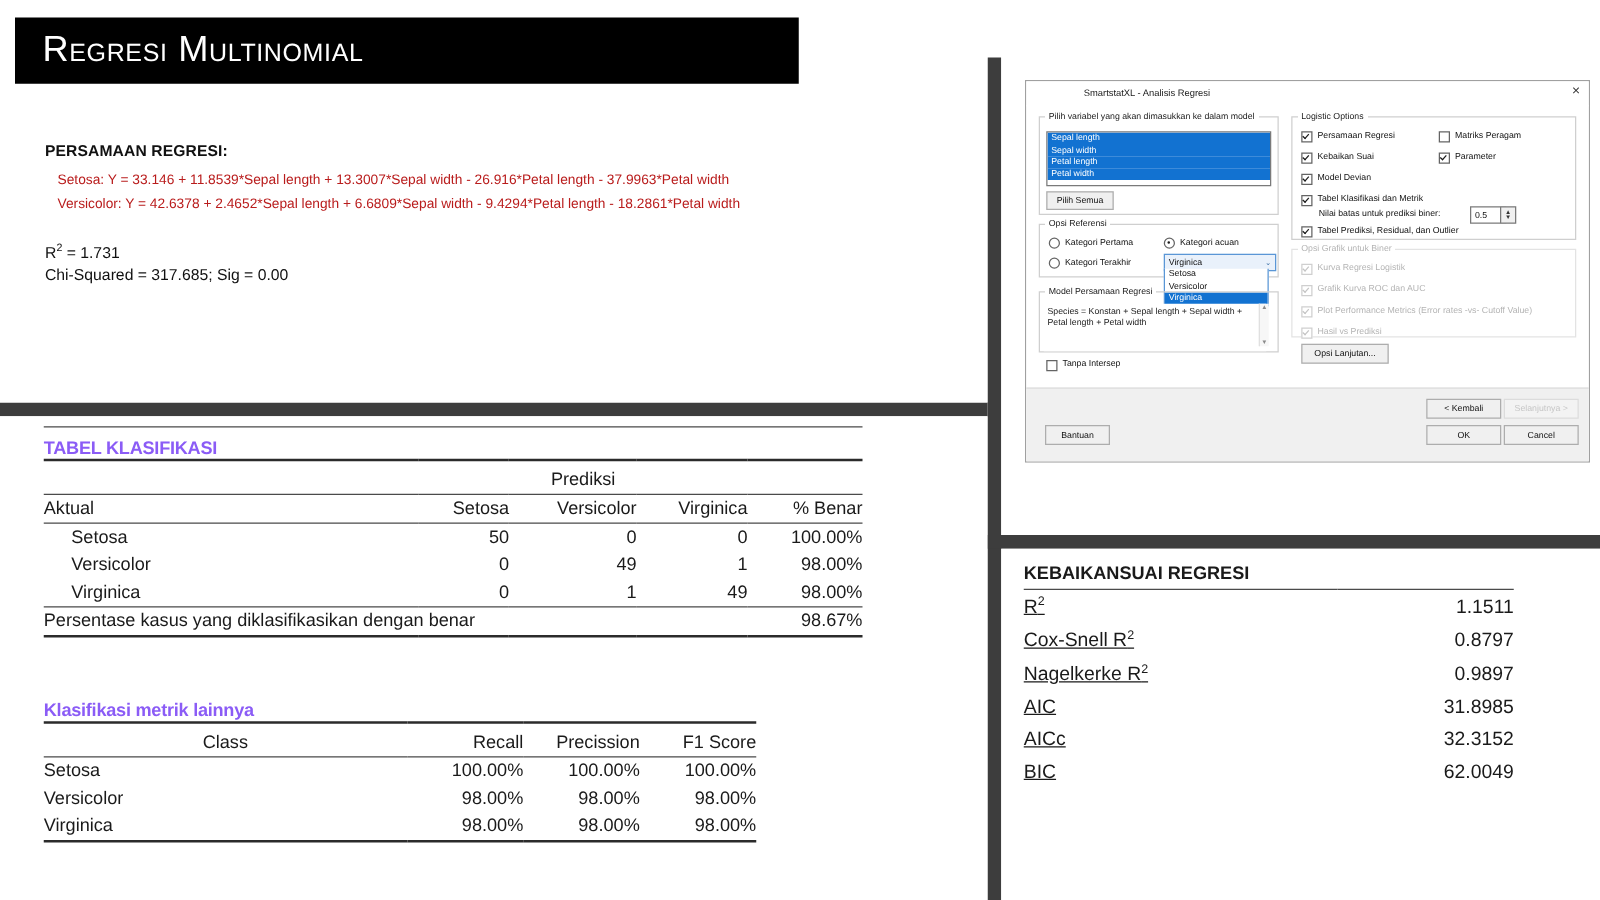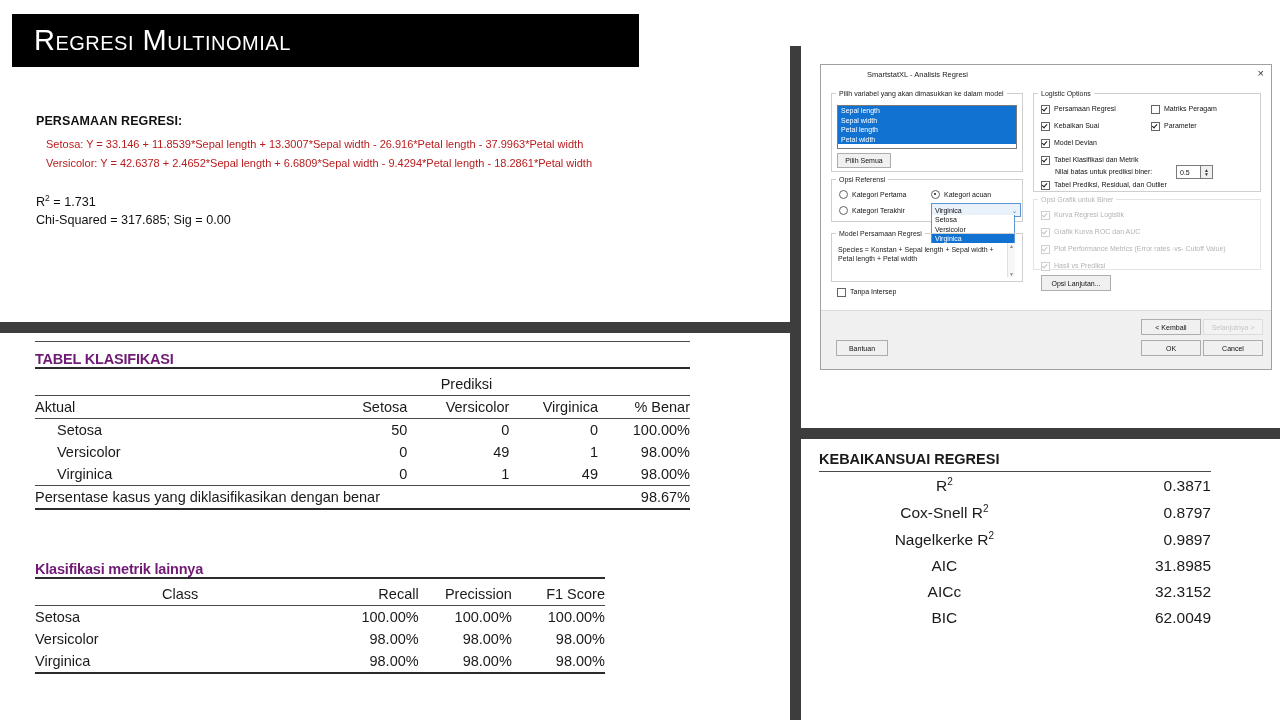--- a/index.html
+++ b/index.html
@@ -22,21 +22,21 @@
   }
   .eqwrap{position:absolute;left:36px;top:114px;width:720px;}
   .eq-head{font-size:12.5px;font-weight:bold;color:#111;margin-bottom:10px;letter-spacing:.1px;}
   .eq-line{font-size:11px;color:#b91c1c;margin:0 0 7px 10px;white-space:nowrap;}
   .eq-gap{height:17px;}
   .eq-stat{font-size:12.6px;color:#111;margin:0 0 4px 0;}
   .eq-stat sup{font-size:8.5px;}
 
   
   .bl{position:absolute;left:0;top:333px;width:790px;height:387px;background:#fff;}
-  .tbl-title{font-size:14.5px;font-weight:bold;color:#701a75;letter-spacing:-.2px;}
+  .tbl-title{font-size:14.5px;font-weight:bold;color:#8b5cf6;letter-spacing:-.2px;}
   table.rpt{border-collapse:collapse;font-size:14.5px;color:#1a1a1a;}
   table.rpt td,table.rpt th{padding:3px 0;font-weight:normal;}
   .rule-hv{border-top:2.2px solid #2b2b2b;}
   .rule-lt{border-top:1.1px solid #4a4a4a;}
   .rule-bot{border-bottom:2.2px solid #2b2b2b;}
   .num{text-align:right;}
   .ctr{text-align:center;}
   .indent{padding-left:22px !important;}
 
   
@@ -50,21 +50,21 @@
   #metrik{position:absolute;left:35px;top:228px;width:570px;}
   #metrik table{width:100%;}
   .m-lab{width:290px;}
   .m-col{width:93px;}
 
   
   .br{position:absolute;left:801px;top:439px;width:479px;height:281px;background:#fff;}
   #gof{position:absolute;left:18px;top:12px;width:392px;}
   #gof table{width:100%;border-collapse:collapse;font-size:15.5px;color:#1a1a1a;}
   #gof td{padding:4px 0;}
-  #gof .gname{text-align:center;}
+  #gof .gname{text-align:left;text-decoration:underline;}
   #gof .gval{text-align:right;}
   #gof sup{font-size:10px;}
   .gof-title{font-size:14.5px;font-weight:bold;color:#1a1a1a;margin-bottom:4px;}
 
   
   .tr{position:absolute;left:801px;top:0;width:479px;height:428px;background:#fff;}
   .dlg{
     position:absolute;left:19px;top:64px;width:450px;height:304px;
     background:#f0f0f0;border:1px solid #a0a0a0;
     font-family:"Liberation Sans",sans-serif;font-size:7px;color:#111;
@@ -251,21 +251,21 @@
   </div>
 </div>
 
 <div class="br">
   <div id="gof">
     <div class="gof-title">KEBAIKANSUAI REGRESI</div>
     <table>
       <tbody>
       <tr>
         <td class="rule-lt gname"><span>R</span><sup>2</sup></td>
-        <td class="rule-lt gval">0.3871</td>
+        <td class="rule-lt gval">1.1511</td>
       </tr>
       <tr>
         <td class="gname"><span>Cox-Snell R</span><sup>2</sup></td>
         <td class="gval">0.8797</td>
       </tr>
       <tr>
         <td class="gname"><span>Nagelkerke R</span><sup>2</sup></td>
         <td class="gval">0.9897</td>
       </tr>
       <tr>

